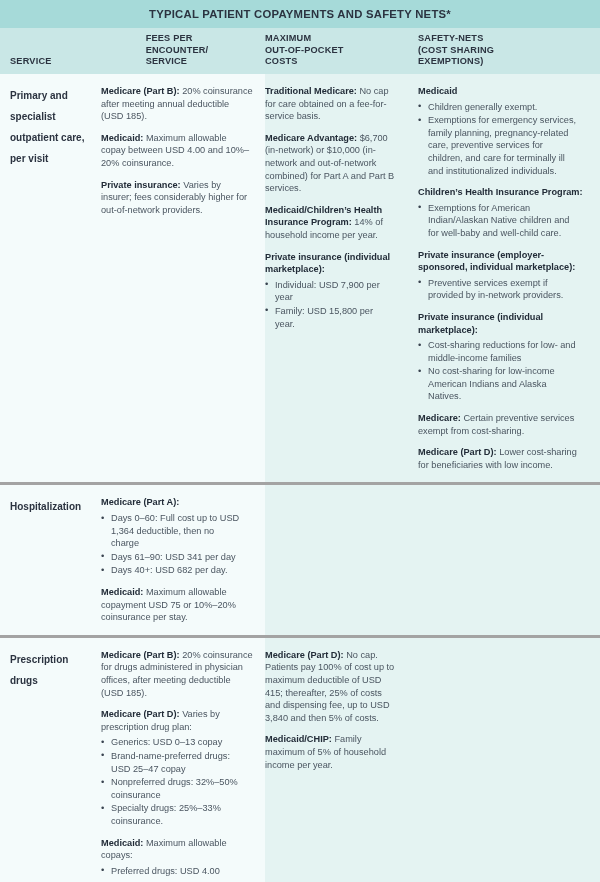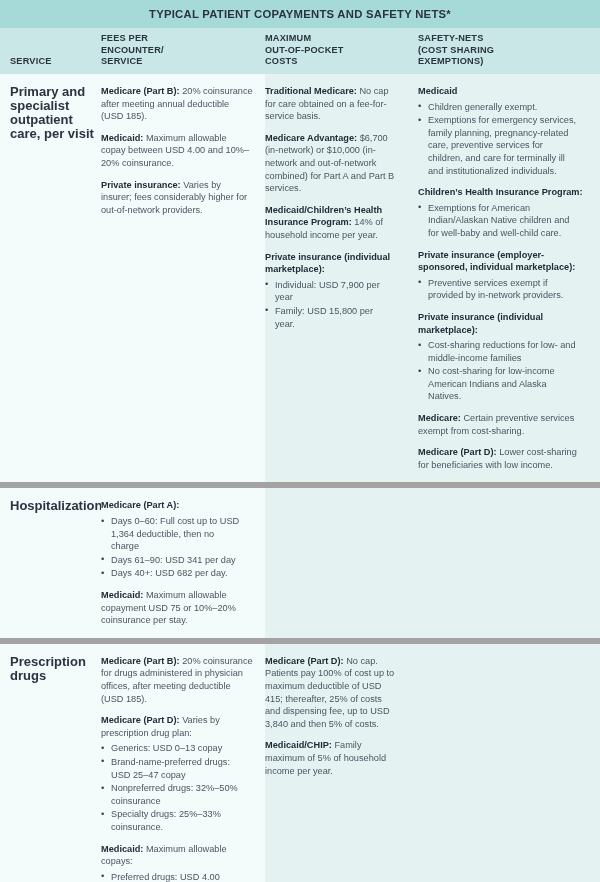--- a/index.html
+++ b/index.html
@@ -52,47 +52,47 @@
     font-weight: bold;
     line-height: 11.6px;
     letter-spacing: 0.2px;
     color: #2b3340;
     text-transform: uppercase;
     white-space: pre-line;
   }
 
   
   .col-1 { width: 101px; padding-left: 10px; padding-right: 6px; }
-  .col-2 { width: 164px; padding-left: 0px;  padding-right: 12px; }
+  .col-2 { width: 164px; padding-left: 0px;  padding-right: 12px; justify-content: center; }
   .col-3 { width: 145px; padding-left: 0px;  padding-right: 12px; }
   .col-4 { width: 190px; padding-left: 8px;  padding-right: 10px; }
 
   
   .table-body { position: relative; }
 
   .row {
     display: flex;
     align-items: stretch;
     position: relative;
   }
-  .row + .row .cell { border-top: 6px solid #a3a3a3; }
+  .row + .row .cell { border-top: 3px solid #a3a3a3; }
 
   .cell {
     padding-top: 11px;
     padding-bottom: 11px;
   }
 
   
   .bg-light  { background: #f4fbfb; }
   .bg-tint   { background: #e4f3f2; }
 
   .service-label {
-    font-size: 13px;
-    font-weight: bold;
-    line-height: 14px;
+    font-size: 10px;
+    font-weight: bold;
+    line-height: 21px;
     color: #2b3340;
   }
 
   .block { margin-bottom: 9px; }
   .block:last-child { margin-bottom: 0; }
 
   .para {
     font-size: 9.2px;
     line-height: 12.6px;
     color: #4a5560;

